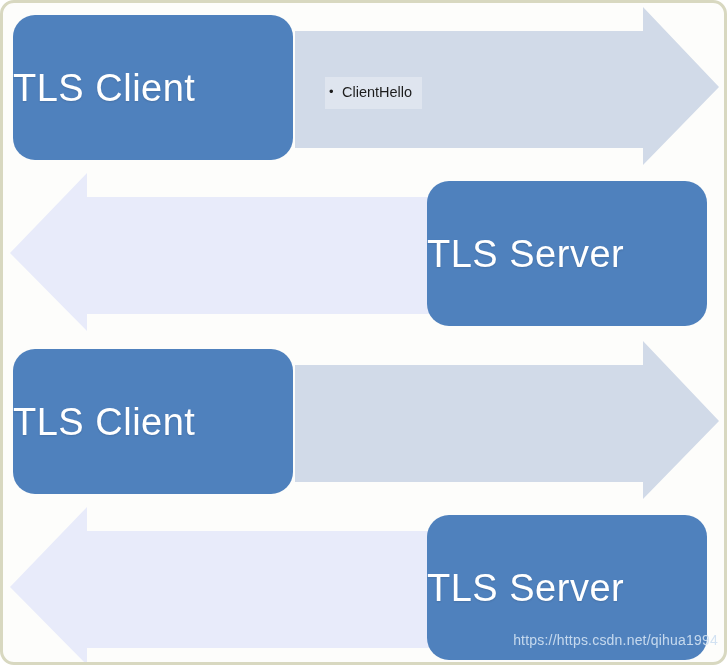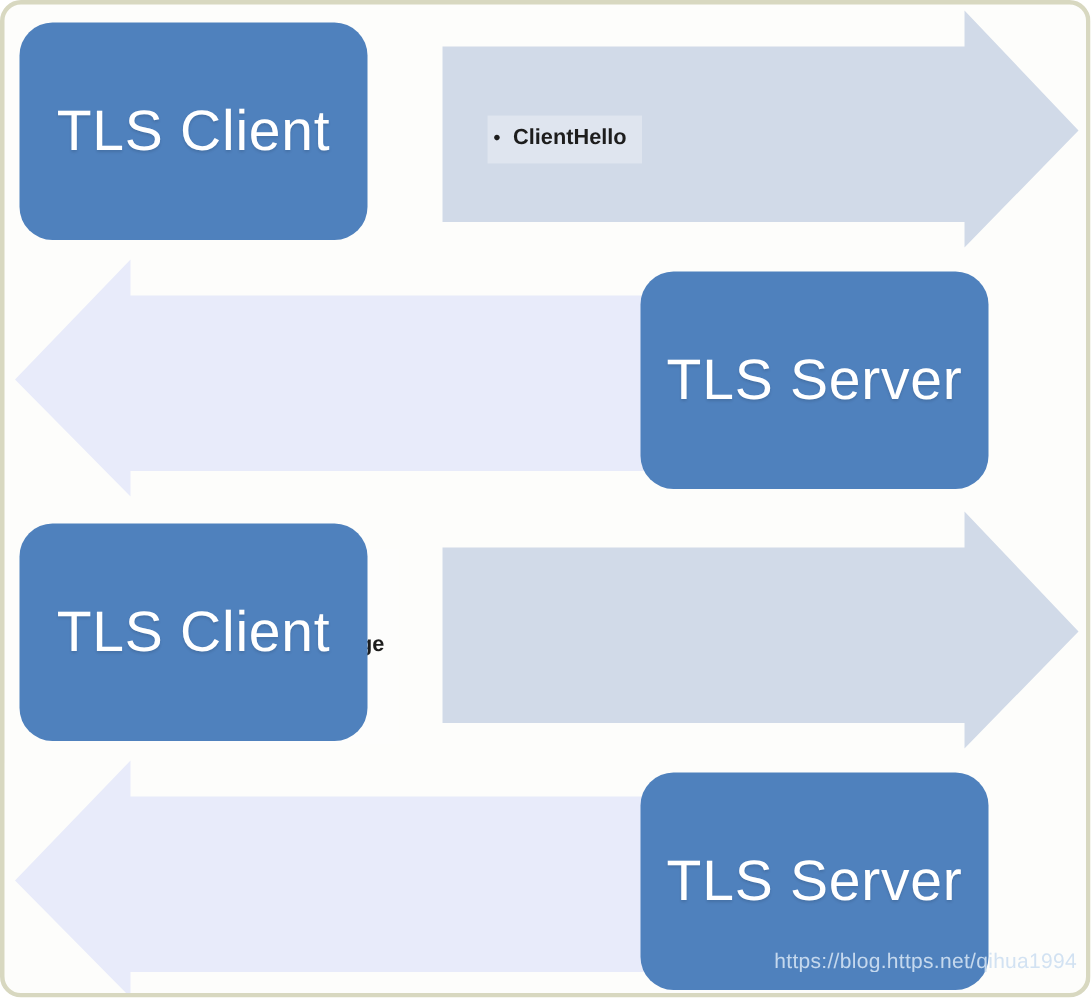--- a/index.html
+++ b/index.html
@@ -36,27 +36,26 @@
     top: 0;
     left: 0;
     width: 727px;
     height: 168px;
     display: block;
   }
 
   
   .node-box {
     position: absolute;
-    width: 232px;
+    width: 280px;
     height: 145px;
     border-radius: 22px;
     background: #4f81bd;
     display: flex;
     align-items: center;
-    justify-content: center;
     box-sizing: border-box;
   }
   .node-left  { left: 10px;  top: 12px; }
   .node-right { left: 424px; top: 12px; }
 
   .node-label {
     color: #ffffff;
     font-size: 38px;
     font-weight: 400;
     letter-spacing: 0.5px;
@@ -75,21 +74,20 @@
   }
   .msg-list.single { padding-top: 4px; padding-bottom: 4px; }
 
   .msg-item {
     font-size: 14.5px;
     color: #1d1d1d;
     line-height: 1.63;
     white-space: nowrap;
     position: relative;
     padding-left: 13px;
-    font-weight: bold;
   }
   .msg-item::before {
     content: "\2022";
     position: absolute;
     left: 0;
     top: -0.5px;
     font-size: 13px;
     color: #1d1d1d;
   }
 
@@ -162,15 +160,15 @@
     <svg class="arrow-svg" viewBox="0 0 727 168" preserveAspectRatio="none">
       <polygon points="435,28 84,28 84,4 7,84 84,162 84,145 435,145" fill="#e8ebfa"></polygon>
     </svg>
 
     <div class="node-box node-right">
       <span class="node-label">TLS Server</span>
     </div>
 
   </div>
 
-  <div class="watermark">https://blog.https.net/qihua1994</div>
+  <div class="watermark">https://https.csdn.net/qihua1994</div>
 
 </div>
 
 </body></html>

